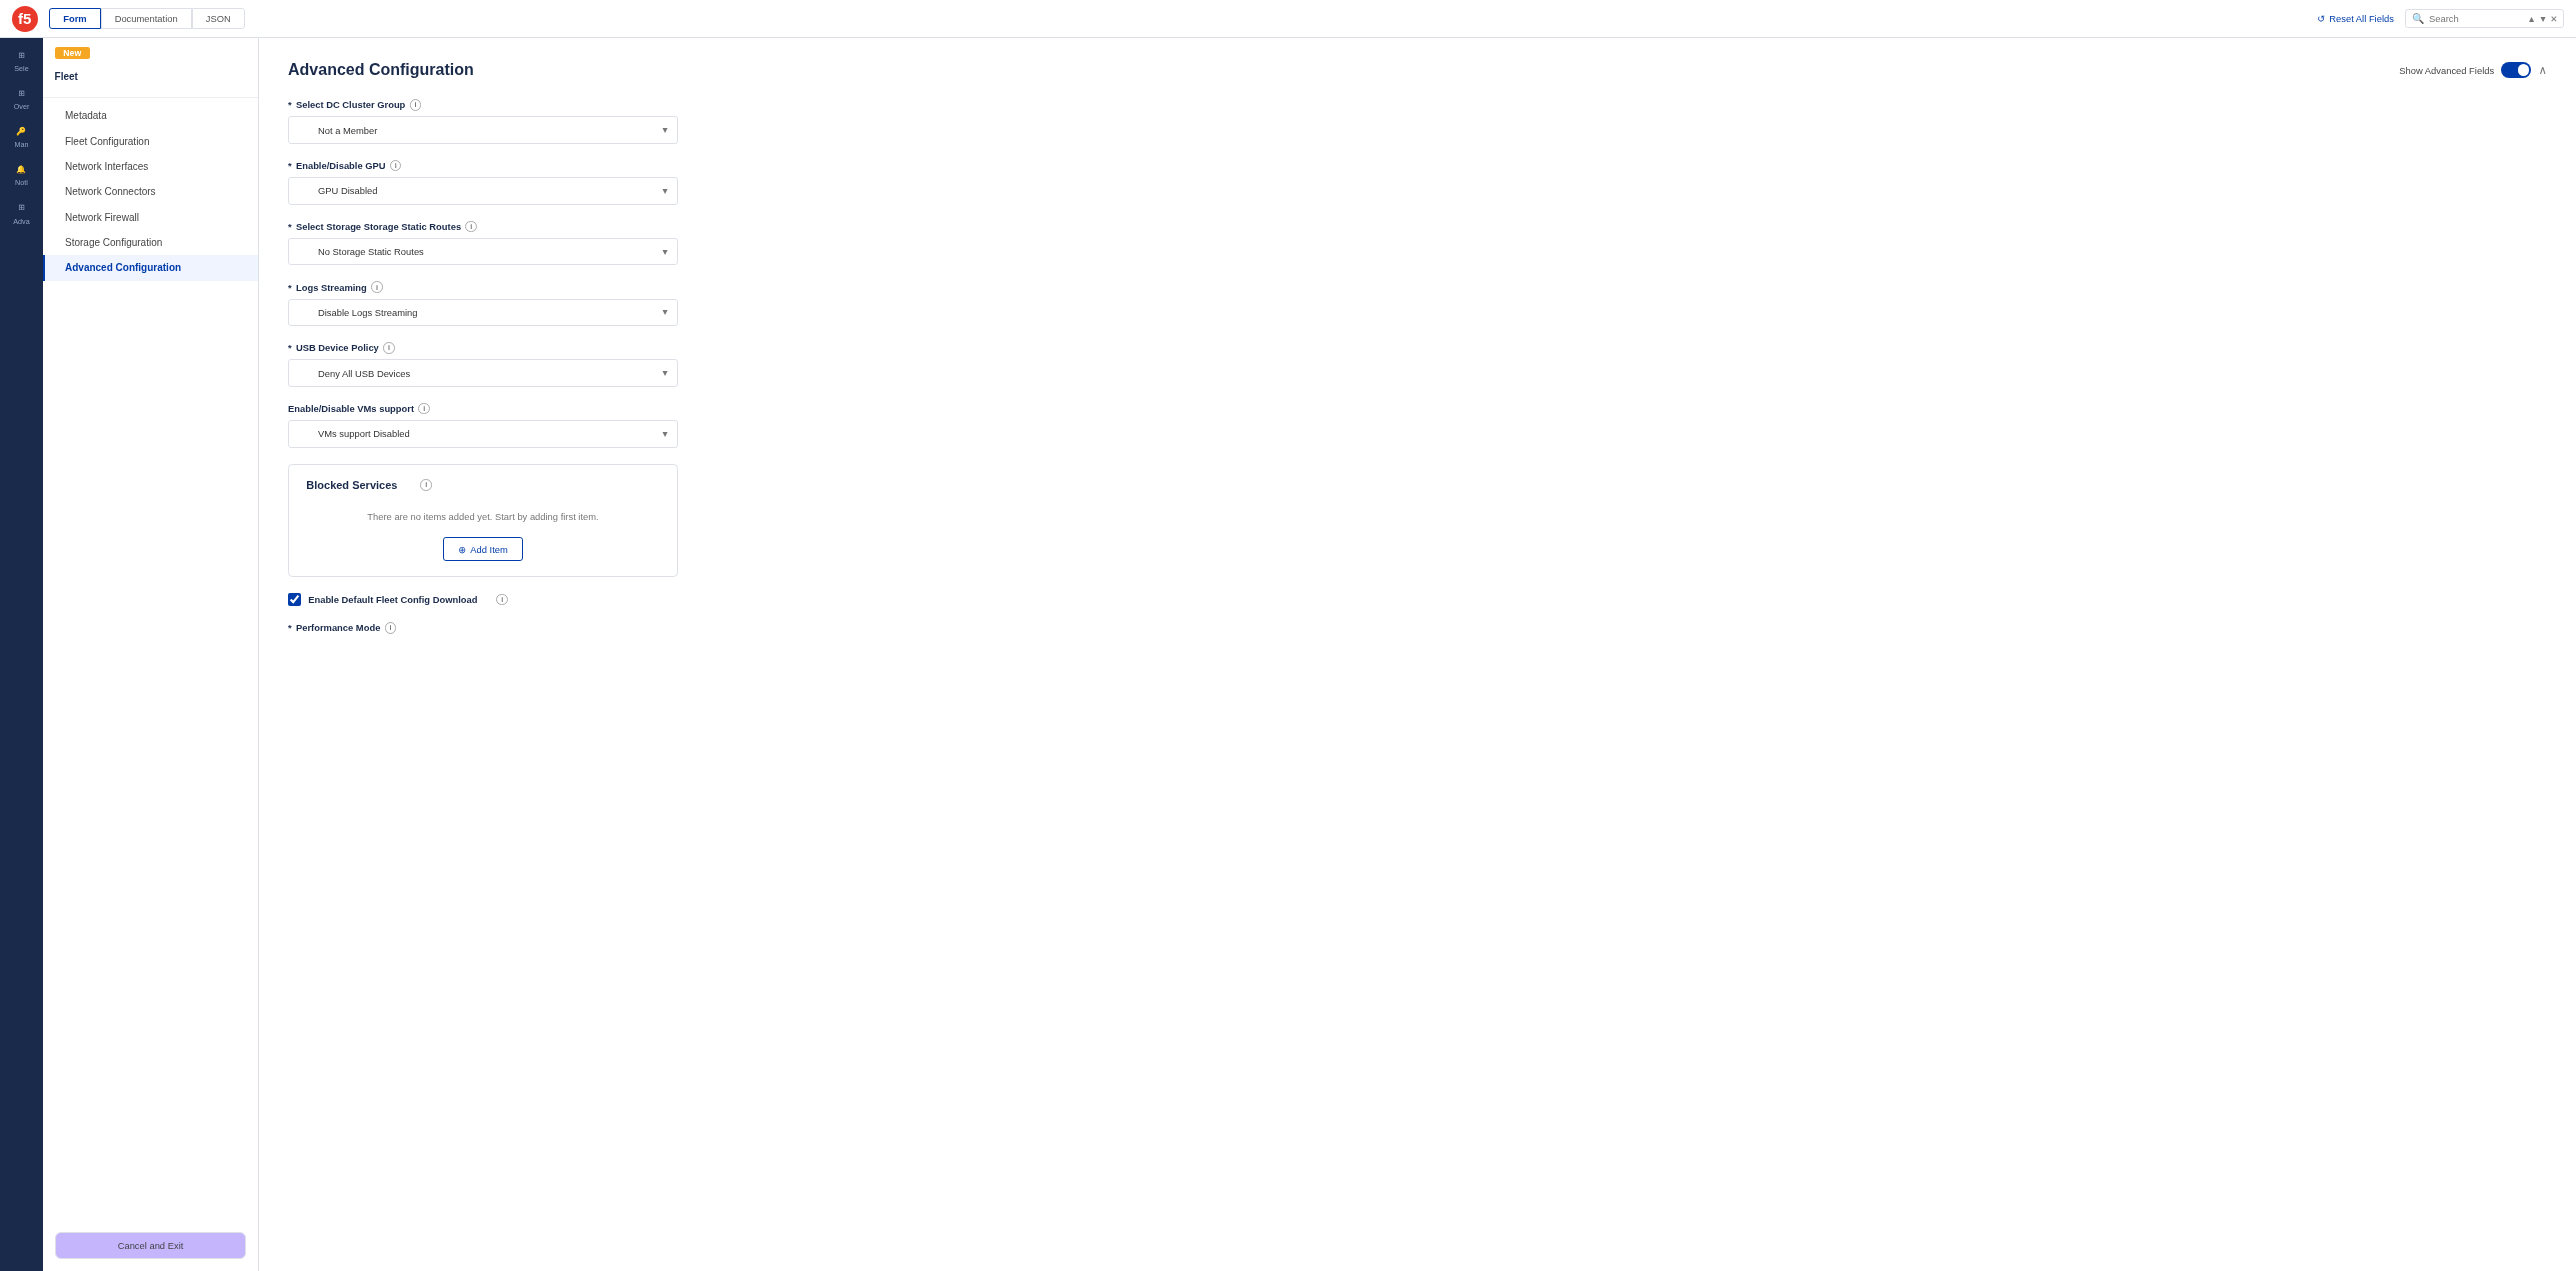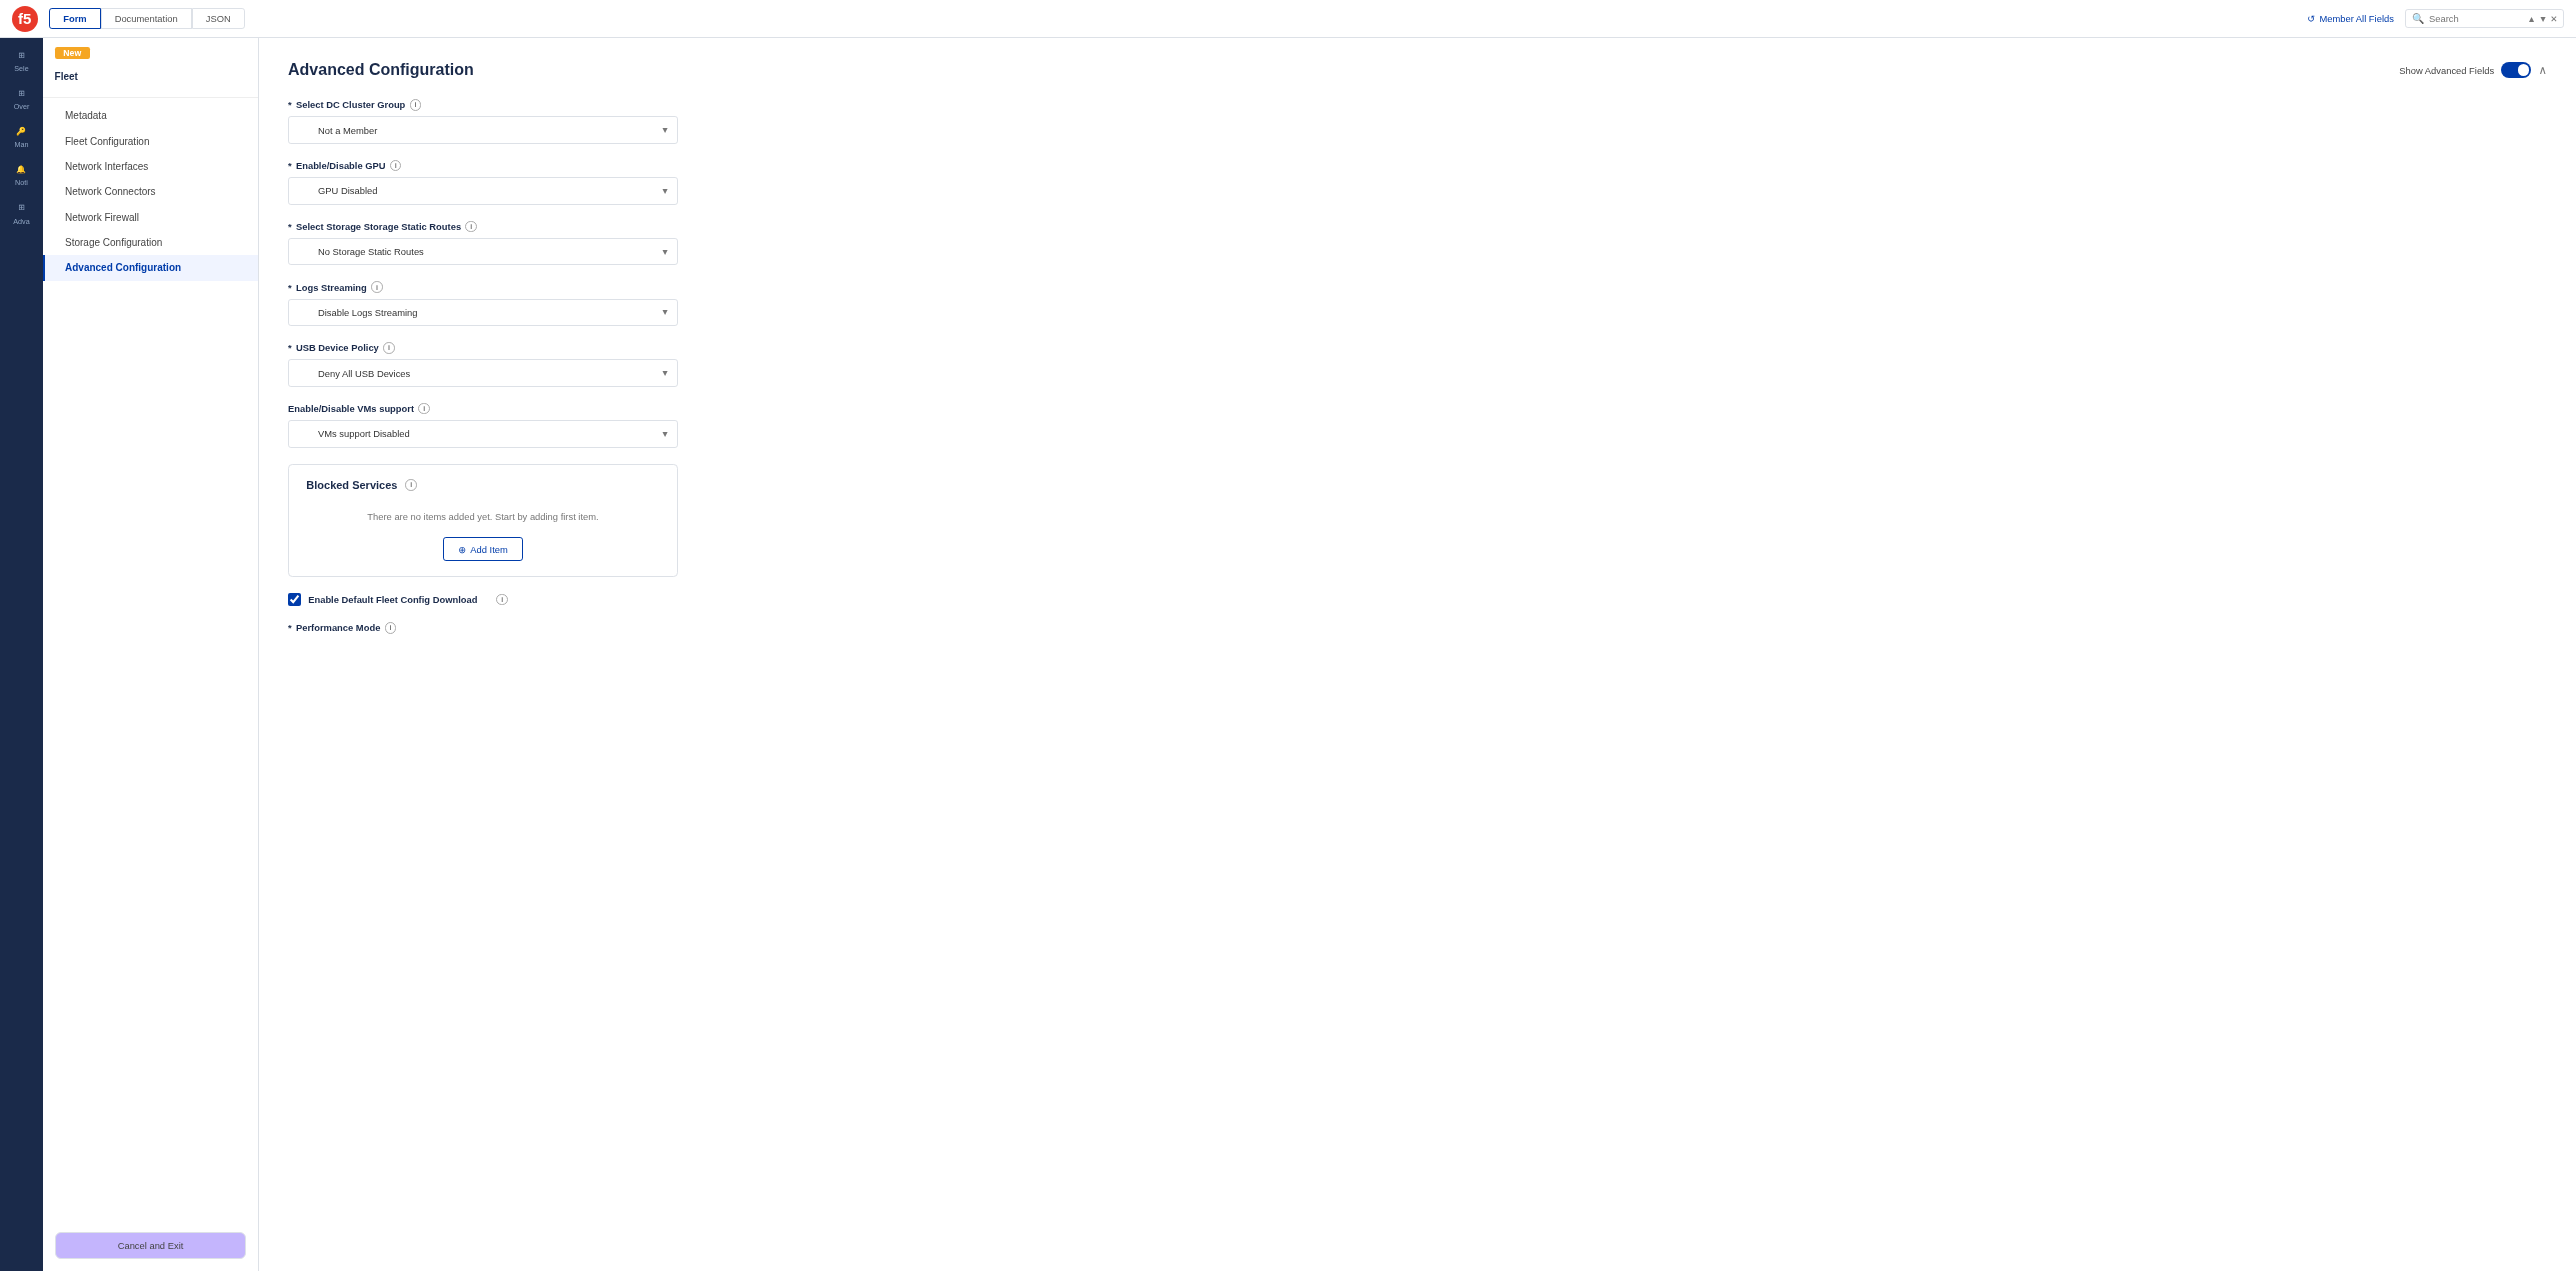--- a/index.html
+++ b/index.html
@@ -122,21 +122,21 @@
     }
     select.field-select { width: 100%; }
 
     
     .section-box {
       border: 0.7px solid #dde1e7; border-radius: 4.3px; padding: 14.5px 17.3px;
       margin-bottom: 16px; max-width: 390px;
     }
     .section-box-title {
       font-size: 11px; font-weight: 700; color: #1a2a4a;
-      margin-bottom: 11.6px; display: flex; align-items: flex-start; gap: 8px;
+      margin-bottom: 11.6px; display: flex; align-items: flex-start; gap: 23px;
     }
     .empty-state { text-align: center; color: #777; font-size: 9.4px; padding: 8.7px 0 14.5px; }
     .add-item-btn {
       display: flex; align-items: center; gap: 4.3px; margin: 0 auto;
       border: 0.7px solid #003caa; border-radius: 2.9px; padding: 5.8px 14.5px;
       color: #003caa; background: #fff; cursor: pointer; font-size: 9.4px;
     }
 
     
     .checkbox-row { display: flex; align-items: center; gap: 7.2px; margin-bottom: 16px; }
@@ -160,21 +160,21 @@
 <div class="topbar">
   <div class="f5-logo">f5</div>
   <div class="tab-group">
     <button class="tab-btn active">Form</button>
     <button class="tab-btn">Documentation</button>
     <button class="tab-btn">JSON</button>
   </div>
   <div class="topbar-right">
     <button class="reset-btn">
       <span>↺</span>
-      <span>Member All Fields</span>
+      <span>Reset All Fields</span>
     </button>
     <div class="search-box">
       <span style="color:#aaa;">🔍</span>
       <input type="text" placeholder="Search" style="">
       <div class="search-nav">
         <button>▲</button>
         <button>▼</button>
         <button>✕</button>
       </div>
     </div>

